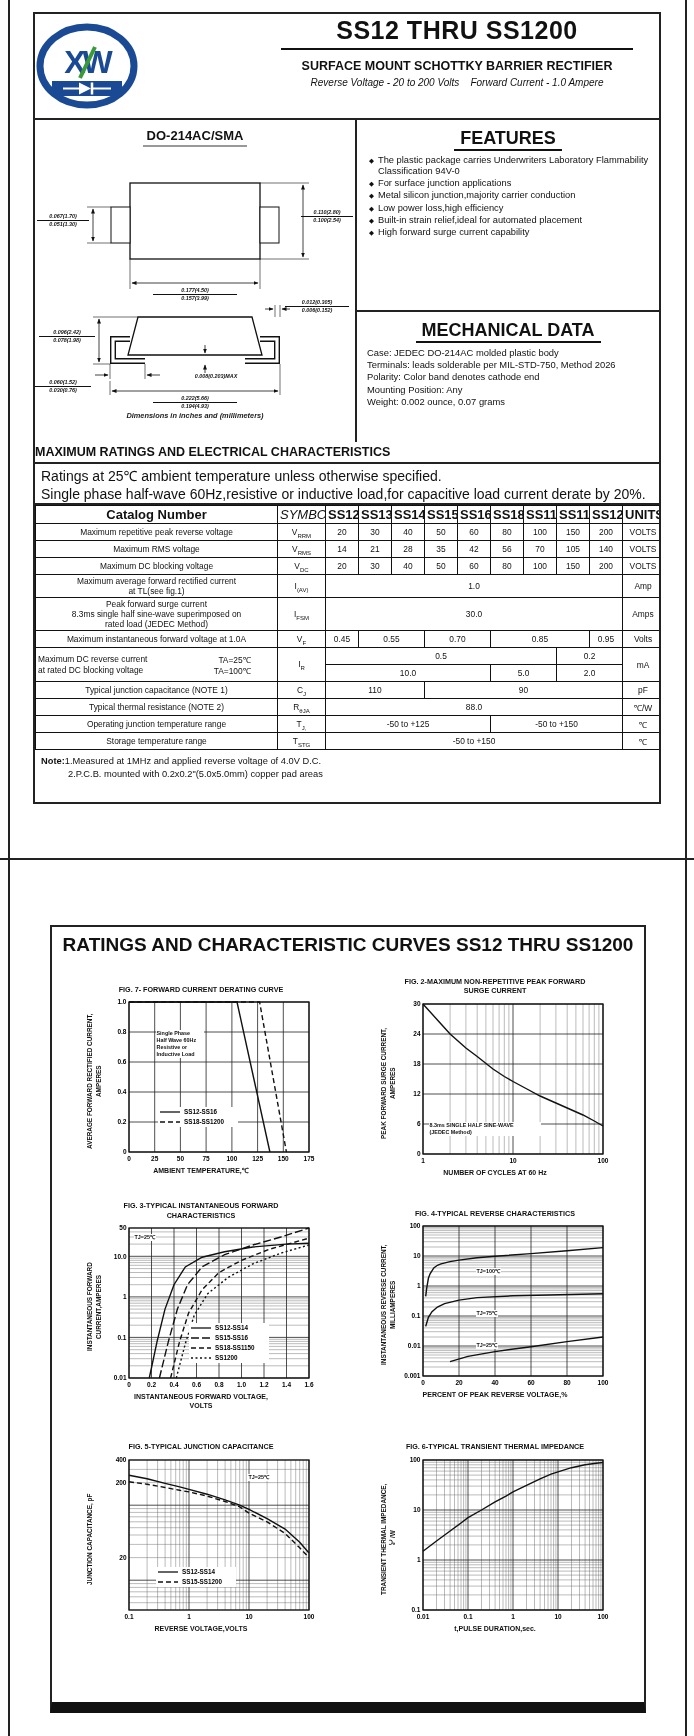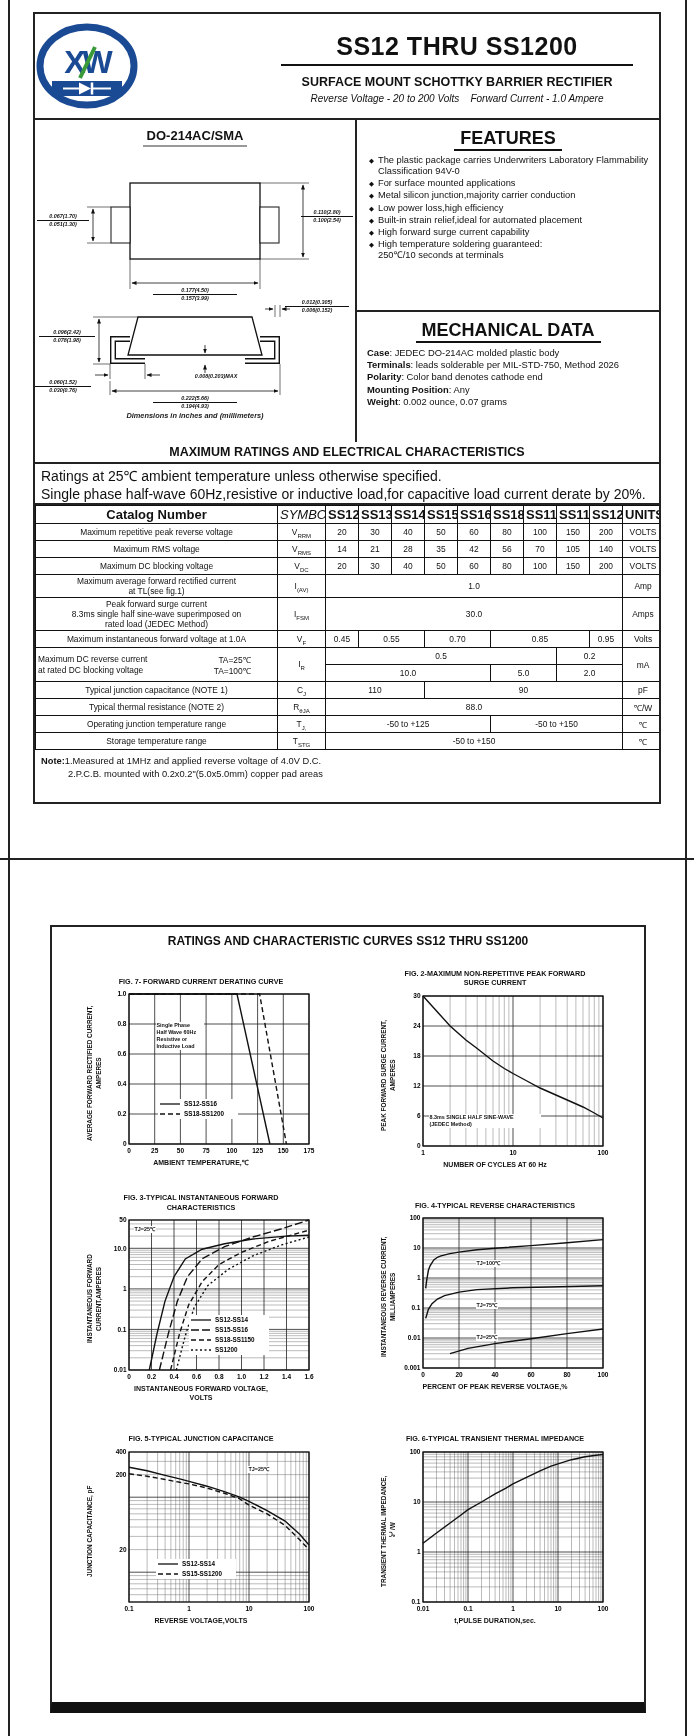--- a/index.html
+++ b/index.html
@@ -6,21 +6,21 @@
   body{width:694px;height:1736px;position:relative;background:#fff;color:#111;
        font-family:"Liberation Sans",sans-serif;-webkit-font-smoothing:antialiased}
   .frame-line{position:absolute;top:0;bottom:0;width:2px;background:#222}
   .page-break{position:absolute;left:0;width:694px;top:858px;height:2px;background:#222}
 
   
   .page1{position:absolute;left:33px;top:12px;width:628px;height:792px;border:2px solid #222;
          box-sizing:border-box;overflow:hidden;background:#fff}
   .p1-header{display:flex;height:104px;border-bottom:2px solid #222}
   .logo-box{width:220px;display:flex;align-items:center;justify-content:flex-start}
-  .title-box{flex:1;padding-top:18px}
+  .title-box{flex:1;padding-top:2px}
   .doc-title{font-size:25px;font-weight:bold;text-align:center;letter-spacing:.5px}
   .title-rule{height:2px;background:#111;margin:3px 26px 9px}
   .doc-sub{font-size:12.5px;font-weight:bold;text-align:center}
   .doc-tag{font-size:10px;font-style:italic;text-align:center;margin-top:4px;white-space:pre}
 
   .p1-cols{display:flex;height:322px}
   .col-draw{width:322px;border-right:2px solid #222;box-sizing:border-box;position:relative}
   .col-right{flex:1;display:flex;flex-direction:column}
   .pkg-title{font-weight:bold;font-size:13px;text-align:center;margin-top:8px}
   .pkg-title span{border-bottom:2px solid #999;padding:0 4px 2px}
@@ -32,41 +32,41 @@
 
   .feat{height:192px;border-bottom:2px solid #222;box-sizing:border-box;padding:8px 10px 0}
   .sec-title{text-align:center;font-weight:bold;font-size:18px;margin-bottom:6px}
   .sec-title span{border-bottom:2px solid #111;padding:0 6px 1px}
   .feat-list{list-style:none;margin:4px 0 8px;padding:0}
   .feat-list li{display:flex;font-size:9.3px;line-height:1.2;margin-bottom:1px}
   .bul{font-size:6.5px;margin:2px 4px 0 2px}
   .feat-text{white-space:pre-line}
   .mech{padding:8px 10px 0}
   .mech-item{font-size:9.4px;line-height:1.3}
-  .mech-item b{font-weight:bold}
-
-  .rt-bar{border-bottom:2px solid #222;font-weight:bold;font-size:12.5px;text-align:center;padding:3px 0}
+  .mech-item b{font-weight:normal}
+
+  .rt-bar{border-bottom:2px solid #222;font-weight:bold;font-size:12.5px;padding:3px 0}
   .conds{font-size:14px;padding:3px 6px 0;line-height:1.3;border-bottom:2px solid #222}
 
   table.ratings{width:100%;border-collapse:collapse;table-layout:fixed;font-size:8.4px}
   table.ratings td,table.ratings th{border:1px solid #111;padding:1px 2px;text-align:center;height:14px;overflow:hidden}
   table.ratings th{font-size:13px}
   th.symhead{font-style:italic;font-size:7.3px;font-weight:normal}
   th.cat{text-align:left;padding-left:14px;font-size:9.5px}
   td.param{text-align:left;padding-left:5px}
   td.sym sub,.subtxt{font-size:6px}
   .irl{display:flex}
   .ircond{margin-left:auto;padding-right:24px}
   .note{padding:5px 6px;font-size:9.3px;line-height:1.35}
   .note .n2{padding-left:27px}
 
   
   .page2{position:absolute;left:50px;top:925px;width:596px;height:788px;border:2px solid #222;
          border-bottom:11px solid #111;box-sizing:border-box;background:#fff}
-  .p2-title{text-align:center;font-weight:bold;font-size:12px;padding:7px 0 5px}
+  .p2-title{text-align:center;font-weight:bold;font-size:19px;padding:7px 0 5px}
   .charts{display:grid;grid-template-columns:1fr 1fr;row-gap:24px;padding:16px 2px 0;justify-items:center}
   .fig{width:290px;display:flex;flex-direction:column;align-items:center}
   .fig-title{font-size:7.2px;font-weight:bold;text-align:center;white-space:pre-line;line-height:1.3;margin-bottom:2px;min-height:17px;display:flex;align-items:flex-end;justify-content:center}
   .fig-body{display:flex;align-items:center}
   .ylab{width:16px;height:170px;writing-mode:vertical-rl;transform:rotate(180deg);
         font-size:6.4px;font-weight:bold;text-align:center;white-space:pre-line;line-height:1.35}
   .plot-wrap{position:relative;width:215px;height:170px}
   svg.plot{position:absolute;left:0;top:0}
   .xlab{font-size:7px;font-weight:bold;text-align:center;white-space:pre-line;margin-top:1px;line-height:1.25}
   .ann{position:absolute;font-size:5.4px;font-weight:bold;background:#fff;white-space:pre-line;line-height:1.3;padding:0 1px}
@@ -195,42 +195,37 @@
         <div class="sec-title">
           <span>FEATURES</span>
         </div>
         <ul class="feat-list">
           <li>
               <span class="bul">◆</span>
               <span class="feat-text">The plastic package carries Underwriters Laboratory Flammability Classification 94V-0</span>
             </li>
           <li>
               <span class="bul">◆</span>
-              <span class="feat-text">For surface mounted applications</span>
+              <span class="feat-text">For surface junction applications</span>
             </li>
           <li>
               <span class="bul">◆</span>
               <span class="feat-text">Metal silicon junction,majority carrier conduction</span>
             </li>
           <li>
               <span class="bul">◆</span>
               <span class="feat-text">Low power loss,high efficiency</span>
             </li>
           <li>
               <span class="bul">◆</span>
               <span class="feat-text">Built-in strain relief,ideal for automated placement</span>
             </li>
           <li>
               <span class="bul">◆</span>
               <span class="feat-text">High forward surge current capability</span>
-            </li>
-          <li>
-              <span class="bul">◆</span>
-              <span class="feat-text">High temperature soldering guaranteed:
-250℃/10 seconds at terminals</span>
             </li>
         </ul>
       </div>
       <div class="mech">
         <div class="sec-title">
           <span>MECHANICAL DATA</span>
         </div>
         <div class="mech-item"><b>Case</b><span>: JEDEC DO-214AC molded plastic body</span></div>
         <div class="mech-item"><b>Terminals</b><span>: leads solderable per MIL-STD-750, Method 2026</span></div>
         <div class="mech-item"><b>Polarity</b><span>: Color band denotes cathode end</span></div>

